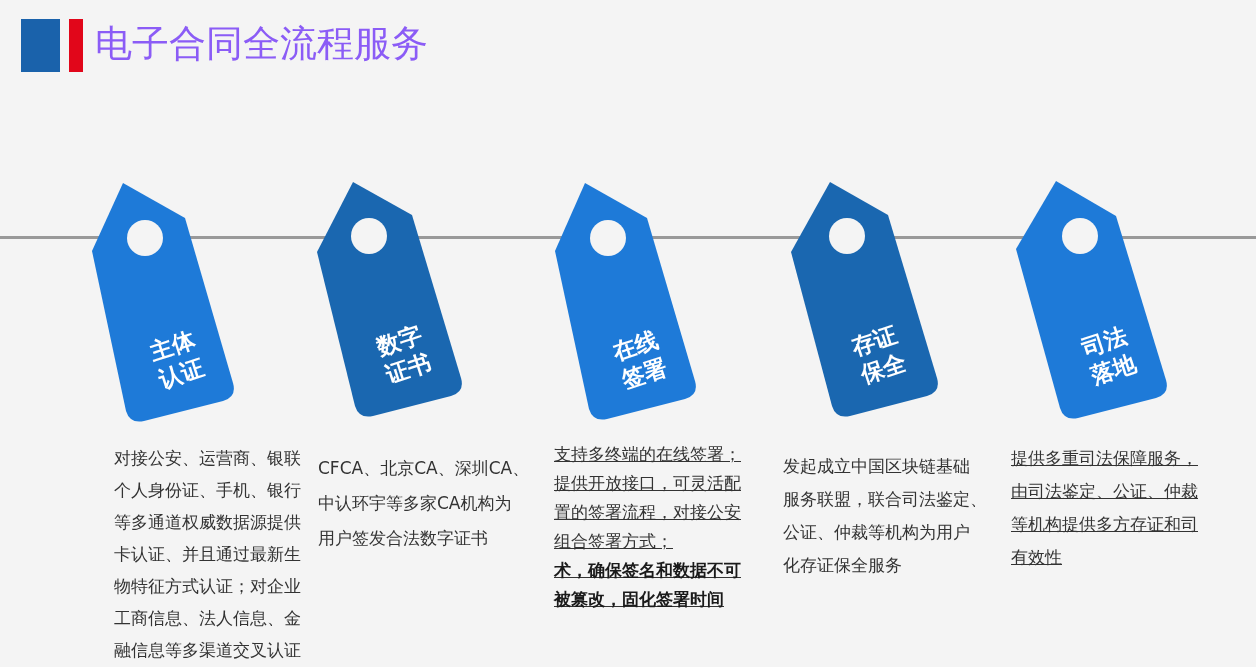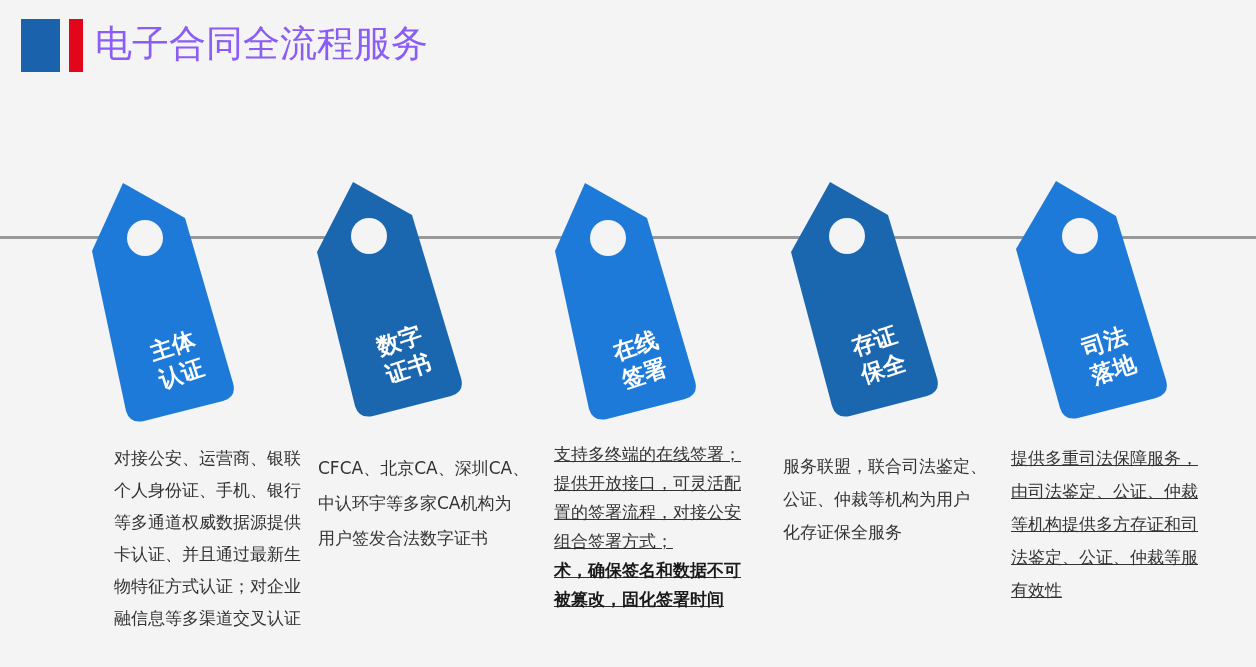--- a/index.html
+++ b/index.html
@@ -109,43 +109,44 @@
     </div>
   </div>
 </div>
 
 <div class="desc" style="left:86px; top:442px; line-height:32px;margin-left:28px;">
   <span class="line">对接公安、运营商、银联</span>
   <span class="line">个人身份证、手机、银行</span>
   <span class="line">等多通道权威数据源提供</span>
   <span class="line">卡认证、并且通过最新生</span>
   <span class="line">物特征方式认证；对企业</span>
+  <span class="line">工商信息、法人信息、金</span>
   <span class="line">融信息等多渠道交叉认证</span>
 </div>
 
 <div class="desc" style="left:318px; top:451px; line-height:35px;">
   <span class="line">CFCA、北京CA、深圳CA、</span>
   <span class="line">中认环宇等多家CA机构为</span>
   <span class="line">用户签发合法数字证书</span>
 </div>
 
 <div class="desc" style="left:554px; top:440px; line-height:29px;text-decoration:underline;">
   <span class="line">支持多终端的在线签署；</span>
   <span class="line">提供开放接口，可灵活配</span>
   <span class="line">置的签署流程，对接公安</span>
   <span class="line">组合签署方式；</span>
   <span class="line bold">术，确保签名和数据不可</span>
   <span class="line bold">被篡改，固化签署时间</span>
 </div>
 
 <div class="desc" style="left:783px; top:450px; line-height:33px;">
+  <span class="line">发起成立中国区块链基础</span>
   <span class="line">服务联盟，联合司法鉴定、</span>
   <span class="line">公证、仲裁等机构为用户</span>
   <span class="line">化存证保全服务</span>
 </div>
 
 <div class="desc" style="left:1011px; top:442px; line-height:33px;text-decoration:underline;">
   <span class="line">提供多重司法保障服务，</span>
   <span class="line">由司法鉴定、公证、仲裁</span>
   <span class="line">等机构提供多方存证和司</span>
-  <span class="line">法鉴定、公证、仲裁等服</span>
   <span class="line">有效性</span>
 </div>
 
 </body></html>

